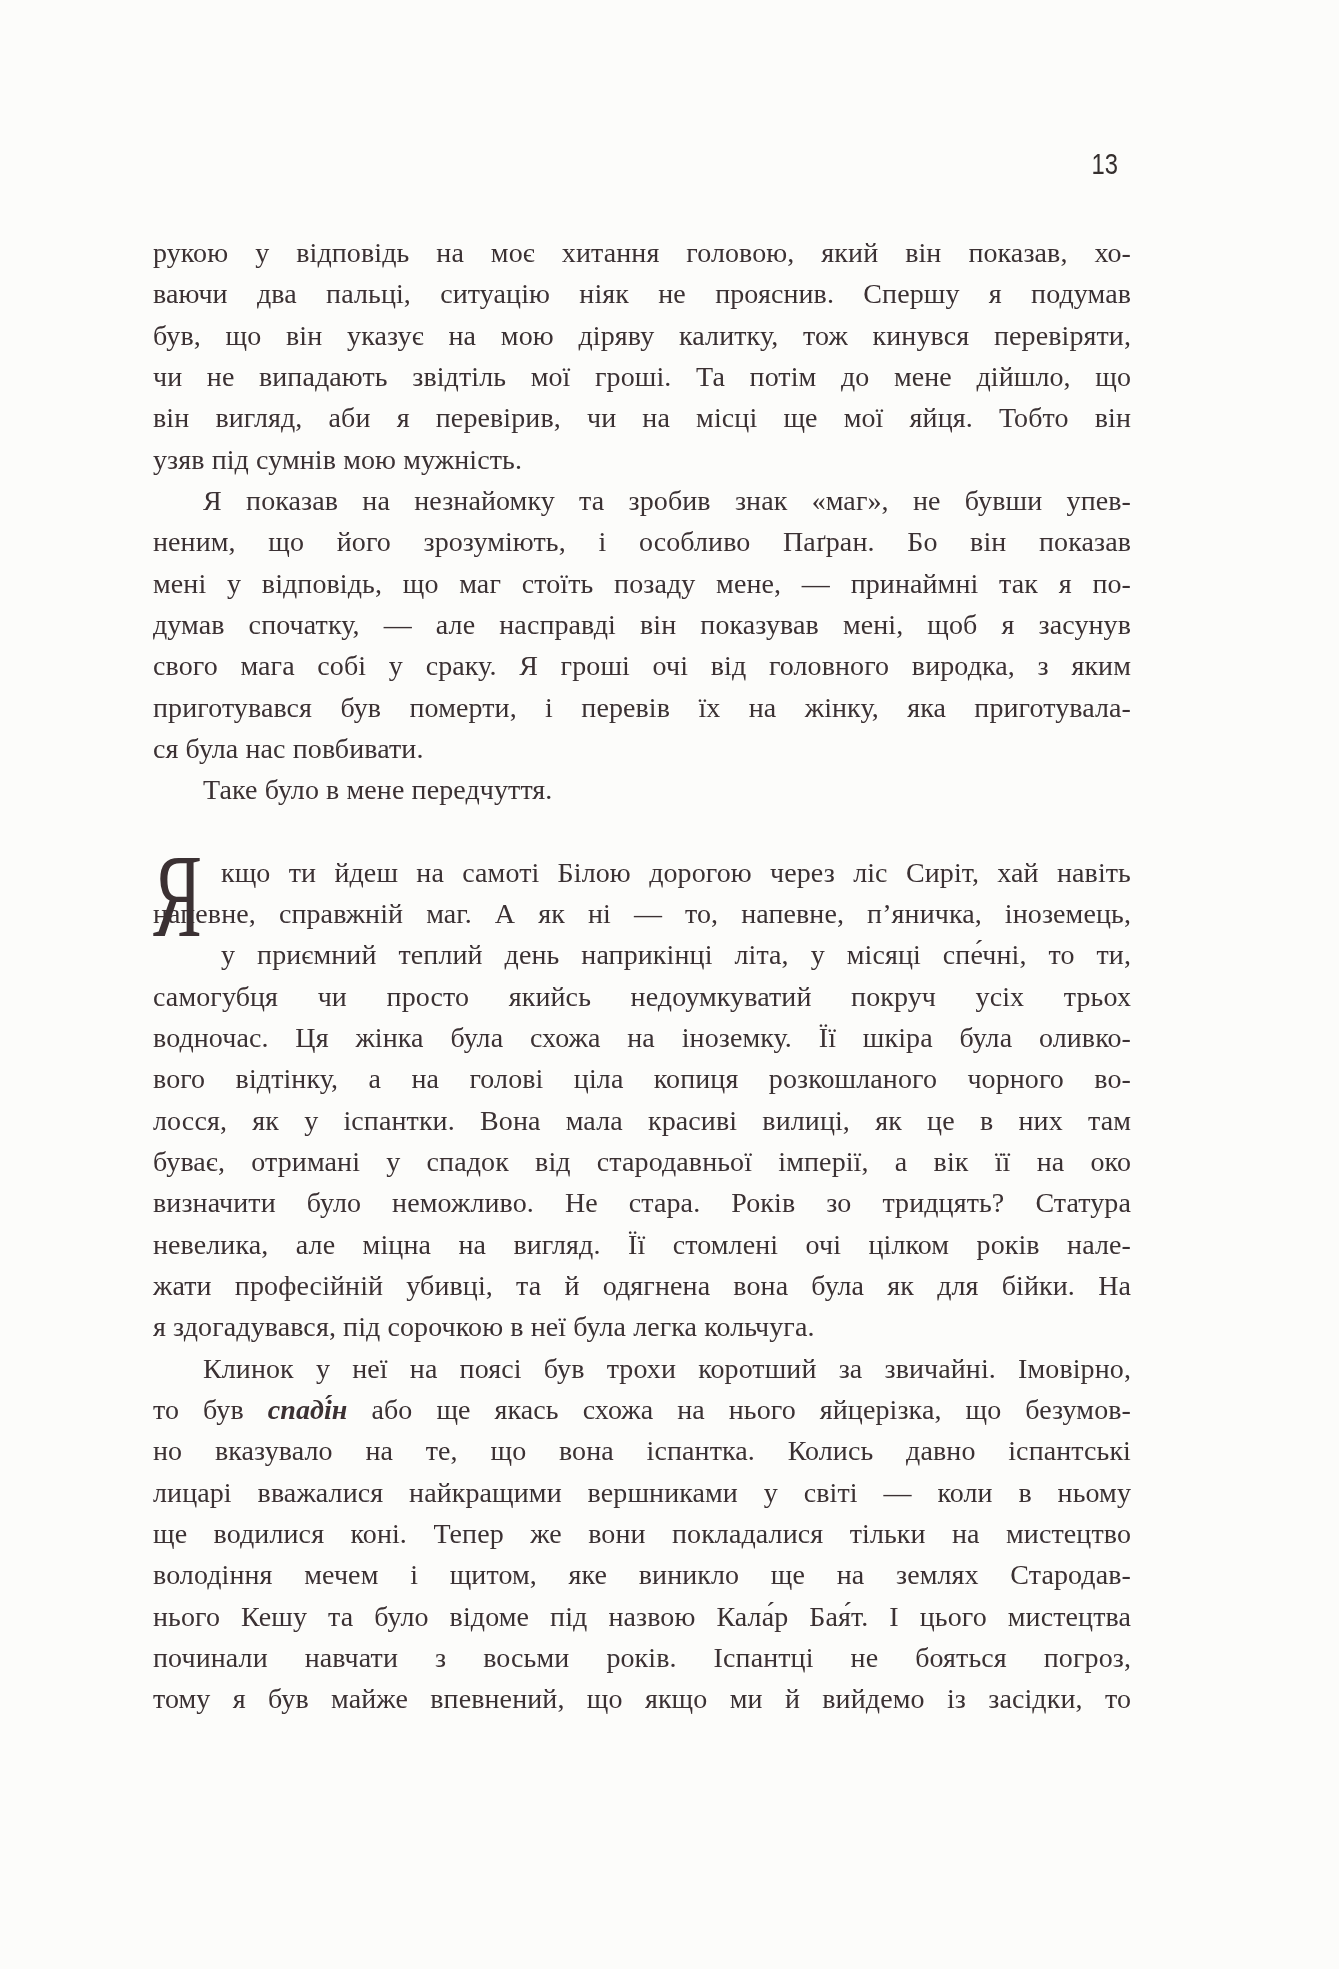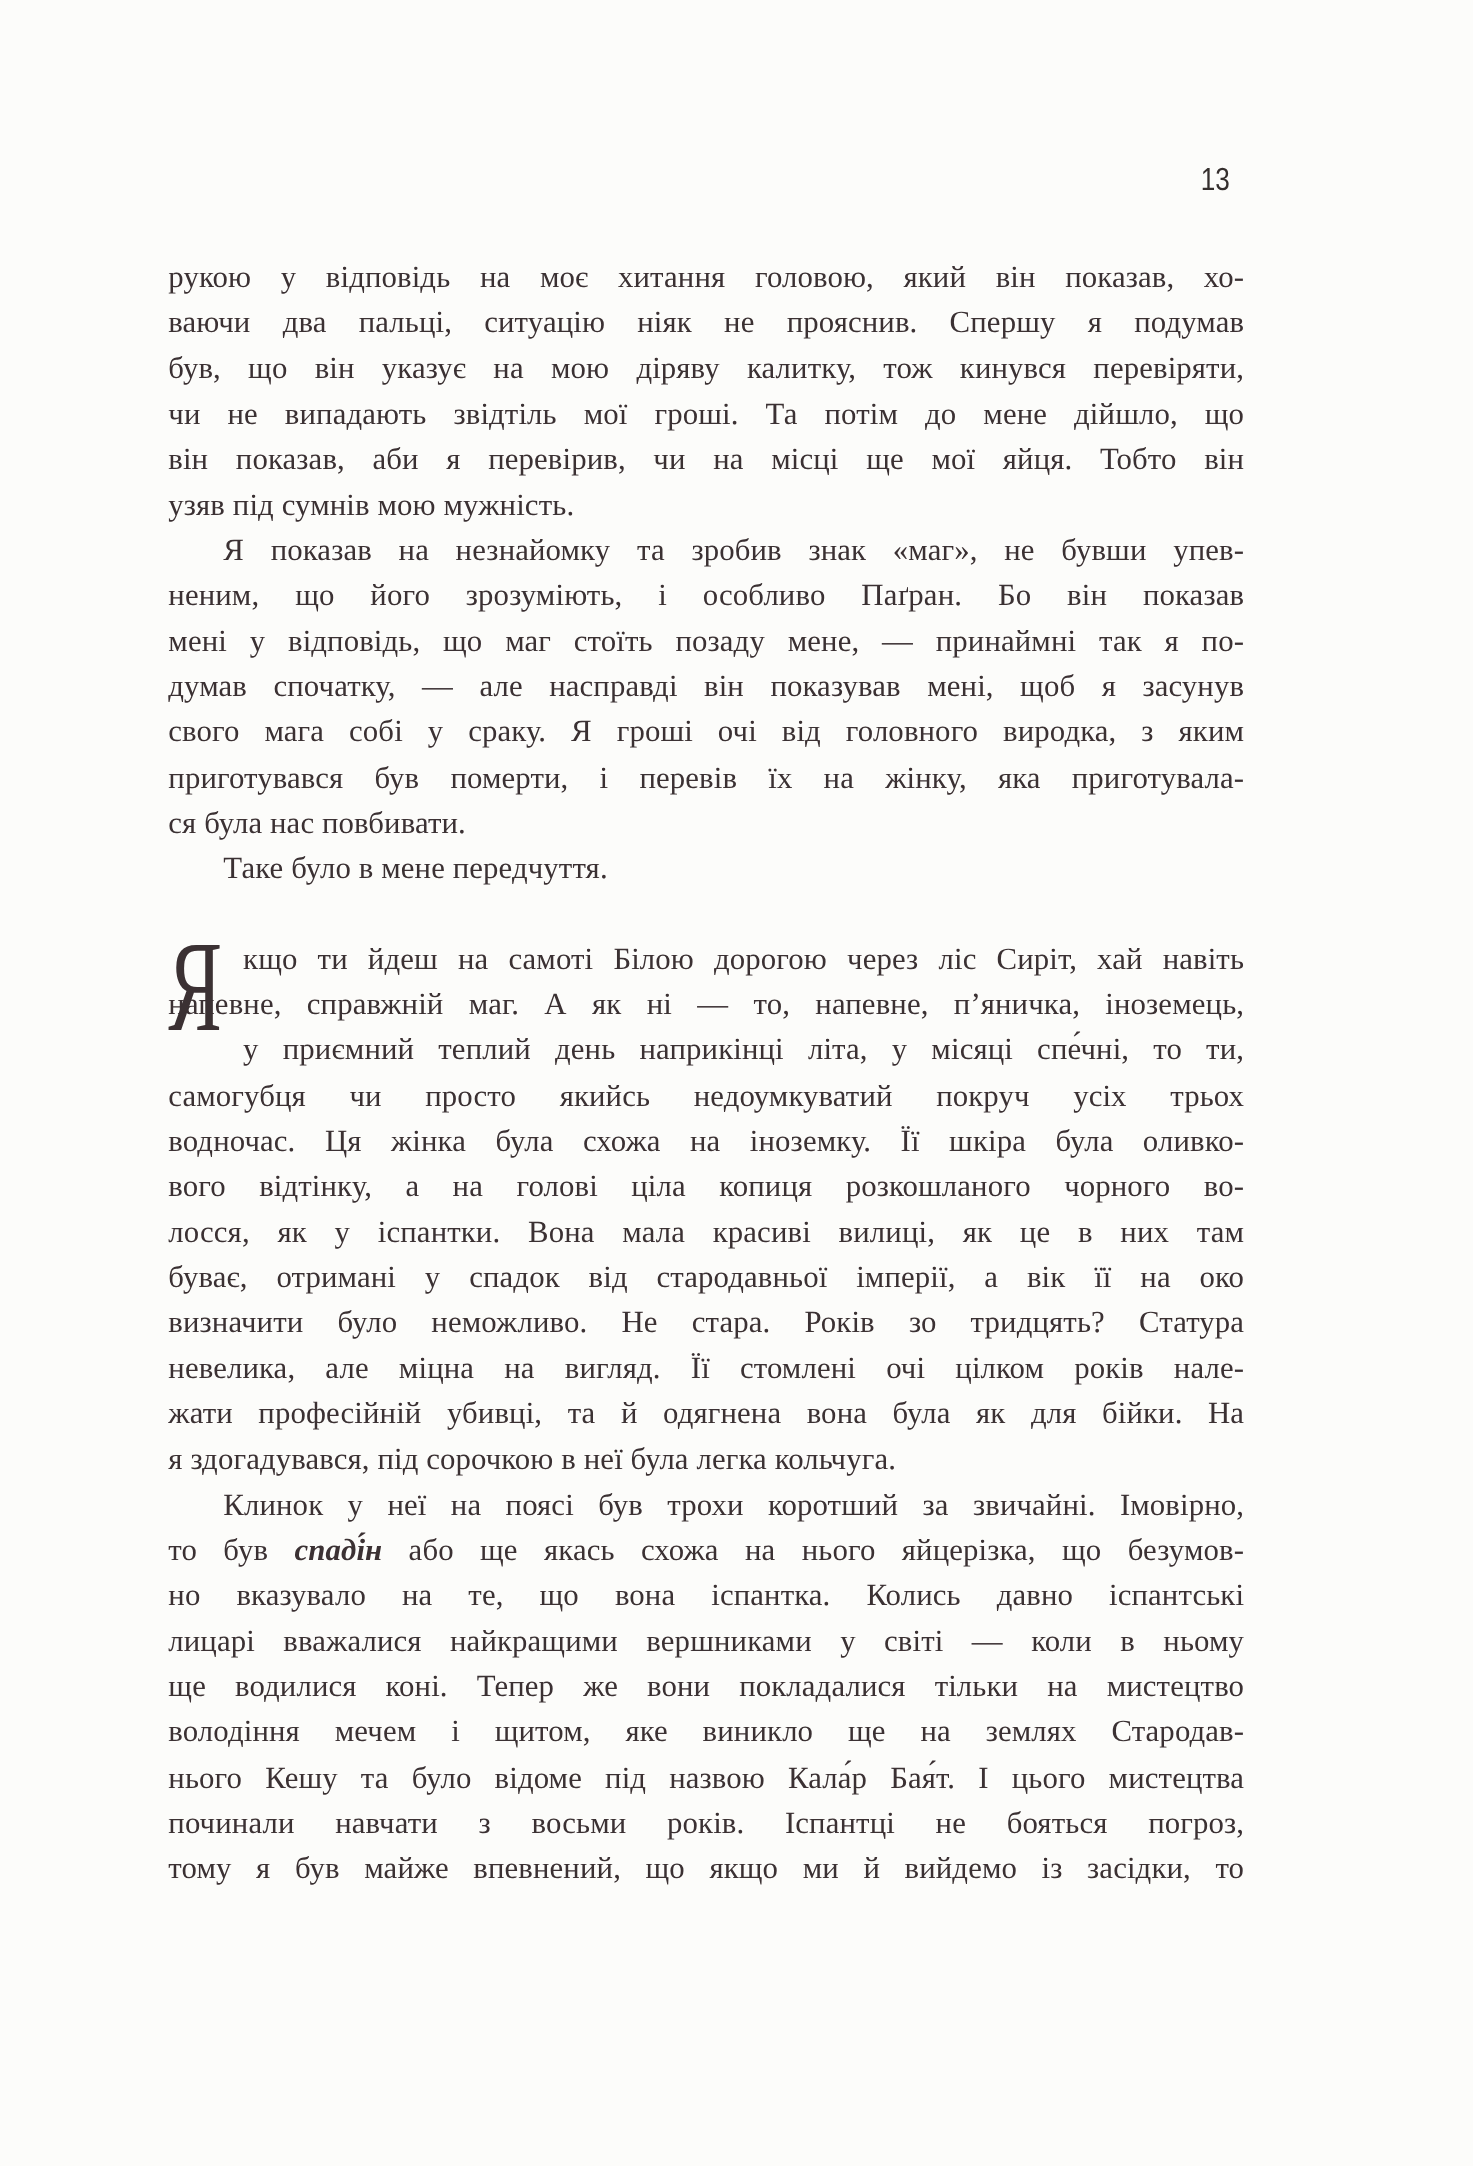--- a/index.html
+++ b/index.html
@@ -66,21 +66,21 @@
 <body>
 
 <div>
   <div class="page-number">13</div>
   <div class="text-block" id="text-block">
       <div class="paragraph">
         <div class="line">рукою у відповідь на моє хитання головою, який він показав, хо-</div>
         <div class="line">ваючи два пальці, ситуацію ніяк не прояснив. Спершу я подумав</div>
         <div class="line">був, що він указує на мою діряву калитку, тож кинувся перевіряти,</div>
         <div class="line">чи не випадають звідтіль мої гроші. Та потім до мене дійшло, що</div>
-        <div class="line">він показав, аби я перевірив, чи на місці ще мої яйця. Тобто він</div>
+        <div class="line">він вигляд, аби я перевірив, чи на місці ще мої яйця. Тобто він</div>
         <div class="line para-end">узяв під сумнів мою мужність.</div>
       </div>
       <div class="paragraph">
         <div class="line first-indent">Я показав на незнайомку та зробив знак «маг», не бувши упев-</div>
         <div class="line">неним, що його зрозуміють, і особливо Паґран. Бо він показав</div>
         <div class="line">мені у відповідь, що маг стоїть позаду мене, — принаймні так я по-</div>
         <div class="line">думав спочатку, — але насправді він показував мені, щоб я засунув</div>
         <div class="line">свого мага собі у сраку. Я гроші очі від головного виродка, з яким</div>
         <div class="line">приготувався був померти, і перевів їх на жінку, яка приготувала-</div>
         <div class="line para-end">ся була нас повбивати.</div>

